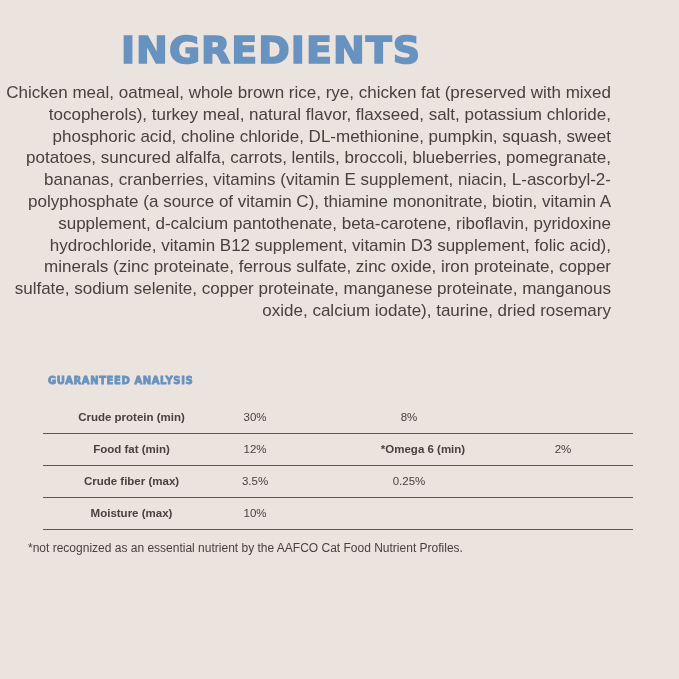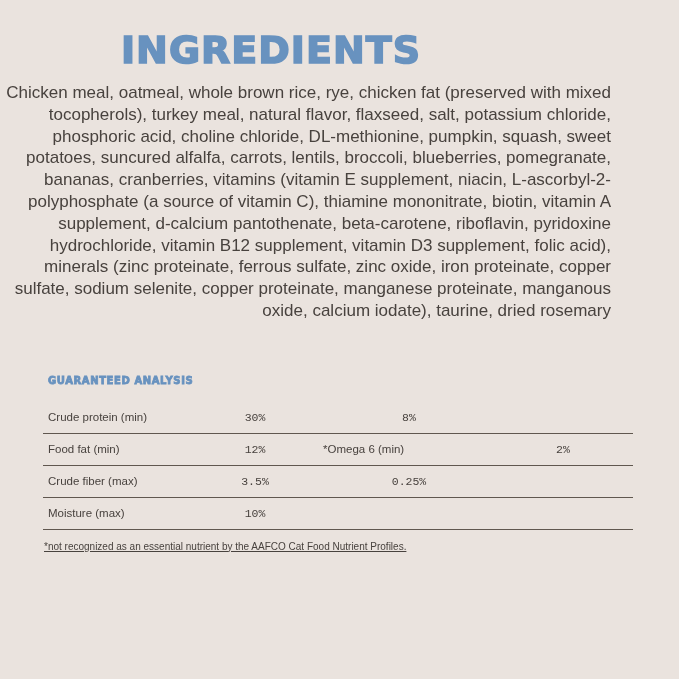--- a/index.html
+++ b/index.html
@@ -55,34 +55,33 @@
   .ga-row{
     display:grid;
     grid-template-columns:172px 80px 228px 80px 1fr;
     align-items:center;
     height:32px;
     border-bottom:1px solid var(--line);
     font-size:11.5px;
   }
   .ga-cell-label{
     padding-left:5px;
-    text-align:left;
+    text-align:center;
+    font-weight:bold;
   }
   .ga-cell-label.right{
     padding-left:28px;
   }
   .ga-cell-value{
     text-align:center;
-    font-family:Liberation Mono, monospace;
   }
   .footnote{
-    margin:11px 0 0 44px;
-    font-size:10px;
+    margin:11px 0 0 28px;
+    font-size:12px;
     color:var(--text);
-    text-decoration:underline;
   }
 </style>
 </head>
 <body>
 
 <div class="label">
 
   <div class="title">INGREDIENTS</div>
 
   <p class="ingredients-body">Chicken meal, oatmeal, whole brown rice, rye, chicken fat (preserved with mixed tocopherols), turkey meal, natural flavor, flaxseed, salt, potassium chloride, phosphoric acid, choline chloride, DL-methionine, pumpkin, squash, sweet potatoes, suncured alfalfa, carrots, lentils, broccoli, blueberries, pomegranate, bananas, cranberries, vitamins (vitamin E supplement, niacin, L-ascorbyl-2-polyphosphate (a source of vitamin C), thiamine mononitrate, biotin, vitamin A supplement, d-calcium pantothenate, beta-carotene, riboflavin, pyridoxine hydrochloride, vitamin B12 supplement, vitamin D3 supplement, folic acid), minerals (zinc proteinate, ferrous sulfate, zinc oxide, iron proteinate, copper sulfate, sodium selenite, copper proteinate, manganese proteinate, manganous oxide, calcium iodate), taurine, dried rosemary</p>

